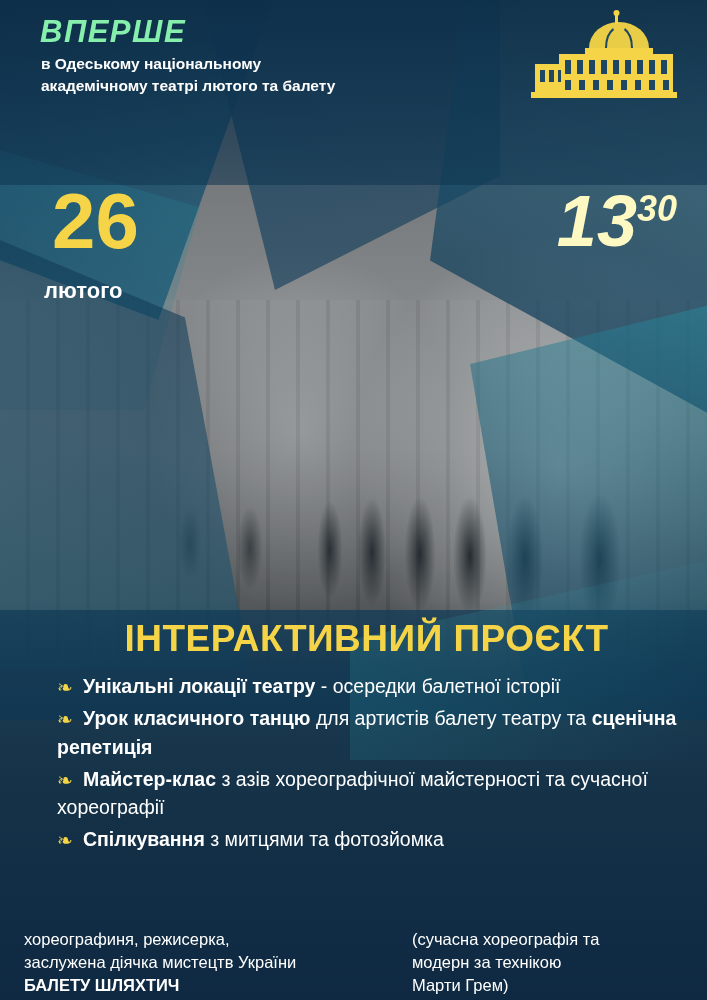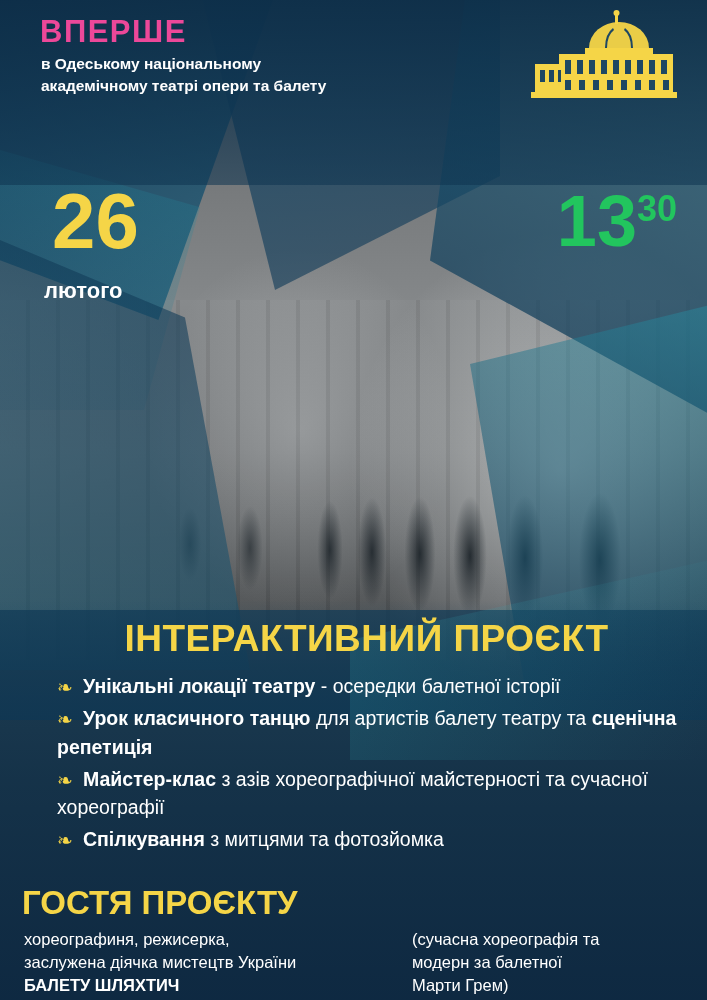--- a/index.html
+++ b/index.html
@@ -97,22 +97,22 @@
   .top-band {
     position: absolute; left: 0; top: 0; width: 707px; height: 185px;
     background: linear-gradient(to bottom, rgba(12,44,70,0.88), rgba(14,52,80,0.55));
   }
 
   
   .content { position: absolute; inset: 0; }
 
   .kicker {
     position: absolute; left: 40px; top: 14px;
-    color: #ec4899;
-    font-size: 31px; font-weight: bold; letter-spacing: 1.5px;
+    color: #86efac;
+    font-size: 31px; font-weight: bold; letter-spacing: 1.5px; font-style: italic;
   }
   .subkicker {
     position: absolute; left: 41px; top: 53px;
     color: #ffffff; font-size: 15.5px; font-weight: bold; line-height: 1.42;
     width: 330px;
   }
 
   .opera-icon { position: absolute; right: 28px; top: 8px; }
 
   .title {
@@ -125,21 +125,21 @@
   .day {
     position: absolute; left: 52px; top: 182px;
     color: #f5d547; font-size: 78px; font-weight: bold; line-height: 1;
   }
   .month {
     position: absolute; left: 44px; top: 278px;
     color: #ffffff; font-size: 22px; font-weight: bold;
   }
   .time {
     position: absolute; right: 30px; top: 185px;
-    color: #22c55e; font-size: 72px; font-weight: bold; line-height: 1;
+    color: #fef9c3; font-size: 72px; font-weight: bold; line-height: 1; font-style: italic;
   }
   .time sup { font-size: 36px; vertical-align: super; }
 
   .section-title {
     position: absolute; left: 13px; top: 618px; width: 707px; text-align: center;
     color: #f5d547; font-size: 37px; font-weight: bold; letter-spacing: 0.5px;
   }
 
   .bullets {
     position: absolute; left: 24px; top: 672px; width: 665px;
@@ -186,21 +186,21 @@
     <div class="facet f6"></div>
     <div class="facet f8"></div>
   </div>
 
   <div class="top-band"></div>
 
   <div class="content">
 
     <div class="kicker">ВПЕРШЕ</div>
     <div class="subkicker" style="white-space: pre-line;">в Одеському національному
-академічному театрі опери та балету</div>
+академічному театрі лютого та балету</div>
 
     <div class="opera-icon">
       <svg width="150" height="92" viewBox="0 0 150 92" xmlns="http://www.w3.org/2000/svg">
         <g fill="#f5d547">
 
           <path d="M60 40 a30 26 0 0 1 60 0 z" opacity="0.95"></path>
           <rect x="86" y="6" width="3" height="10"></rect>
           <circle cx="87.5" cy="5" r="3"></circle>
 
           <rect x="56" y="40" width="68" height="6"></rect>
@@ -263,24 +263,23 @@
       <div class="bullet-row">
         <span class="b-icon">❧</span><span class="b-strong">Майстер-клас</span><span> з азів хореографічної майстерності та сучасної хореографії</span>
       </div>
 
       <div class="bullet-row">
         <span class="b-icon">❧</span><span class="b-strong">Спілкування</span><span> з митцями та фотозйомка</span>
       </div>
 
     </div>
 
-    <div class="guest-title">ГОСТЯ ПРОЄКТУ</div>
     <div class="guest-text">
       <span style="white-space: pre-line;">хореографиня, режисерка,
 заслужена діячка мистецтв України</span><br>
       <span class="guest-name">БАЛЕТУ ШЛЯХТИЧ</span>
     </div>
     <div class="guest-note" style="white-space: pre-line;">(сучасна хореографія та
-модерн за балетної
+модерн за технікою
 Марти Грем)</div>
 
   </div>
 </div>
 
 </body></html>

